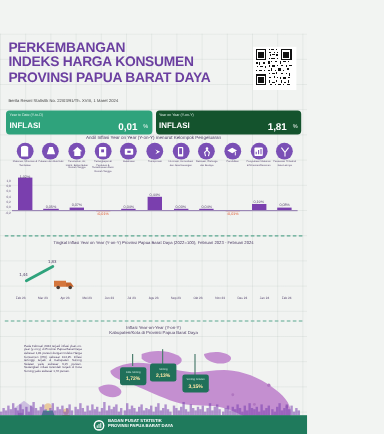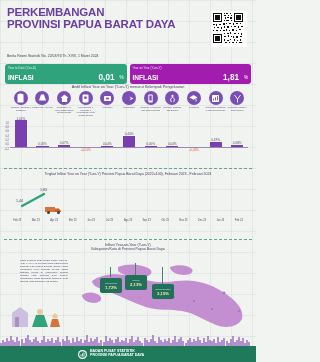--- a/index.html
+++ b/index.html
@@ -2,21 +2,21 @@
 <html><head>
 <meta charset="utf-8">
 <style>
   html,body{margin:0;padding:0;}
   body{
     width:256px;height:362px;overflow:hidden;
     font-family:"Liberation Sans", sans-serif;
     background:#f2f4f2;
     position:relative;
   }
-  .page{position:absolute;inset:0;background:#f1f3f1;}
+  .page{position:absolute;inset:0;background:#f1f3f1;margin-top:28px;}
   
   .grid{position:absolute;inset:0;
     background-image:
       linear-gradient(to right, rgba(140,160,150,.13) 1px, transparent 1px),
       linear-gradient(to bottom, rgba(140,160,150,.13) 1px, transparent 1px);
     background-size:21px 21px;
     pointer-events:none;}
 
   
   .header{position:absolute;left:0;top:0;width:256px;height:62px;}
@@ -32,21 +32,21 @@
   
   .stats{position:absolute;left:5px;top:64px;width:246px;height:20px;
     display:flex;gap:3px;}
   .stat{flex:1;border-radius:3px;position:relative;overflow:hidden;}
   .stat .sl{position:absolute;left:3px;top:1.5px;font-size:3px;color:#eaf6f1;opacity:.93;}
   .stat .lbl{position:absolute;left:3px;bottom:3px;font-size:6.6px;color:#fff;font-weight:bold;}
   .stat .val{position:absolute;right:12px;bottom:2.5px;font-size:8.2px;color:#fff;font-weight:bold;}
   .stat .pct{position:absolute;right:3px;bottom:4px;font-size:4.6px;color:#fff;}
   .s1{background:#1f7a5c;}
   .s2{background:#2fa37c;}
-  .s3{background:#a21caf;}
+  .s3{background:#14532d;}
 
   
   .barpanel{position:absolute;left:0;top:85px;width:256px;height:78px;}
   .chart-title{position:absolute;left:0;right:0;top:0;text-align:center;
     font-size:3.8px;color:#4a3a62;}
   .icons{position:absolute;left:10px;top:6px;width:238px;height:28px;display:flex;}
   .icons .ic{flex:1;display:flex;flex-direction:column;align-items:center;}
   .circ{width:14px;height:14px;border-radius:50%;background:#7a4fb5;
     display:flex;align-items:center;justify-content:center;}
   .circ svg{display:block;}
@@ -106,20 +106,21 @@
 </style>
 </head>
 <body>
 
 <div class="page">
   <div class="grid"></div>
 
   <div class="header">
     <div class="title">
       <div>PERKEMBANGAN</div>
+      <div>INDEKS HARGA KONSUMEN</div>
       <div>PROVINSI PAPUA BARAT DAYA</div>
     </div>
     <div class="brs">Berita Resmi Statistik No. 22/03/91/Th. XVIII, 1 Maret 2024</div>
     <div class="qr">
       <svg width="32" height="32" viewBox="0 0 32 32" shape-rendering="crispEdges">
         <rect width="32" height="32" fill="#fff"></rect>
         <g fill="#111">
           <rect x="1" y="1" width="9" height="9"></rect>
             <rect x="2" y="2" width="7" height="7" fill="#fff"></rect>
             <rect x="3" y="3" width="5" height="5"></rect>

